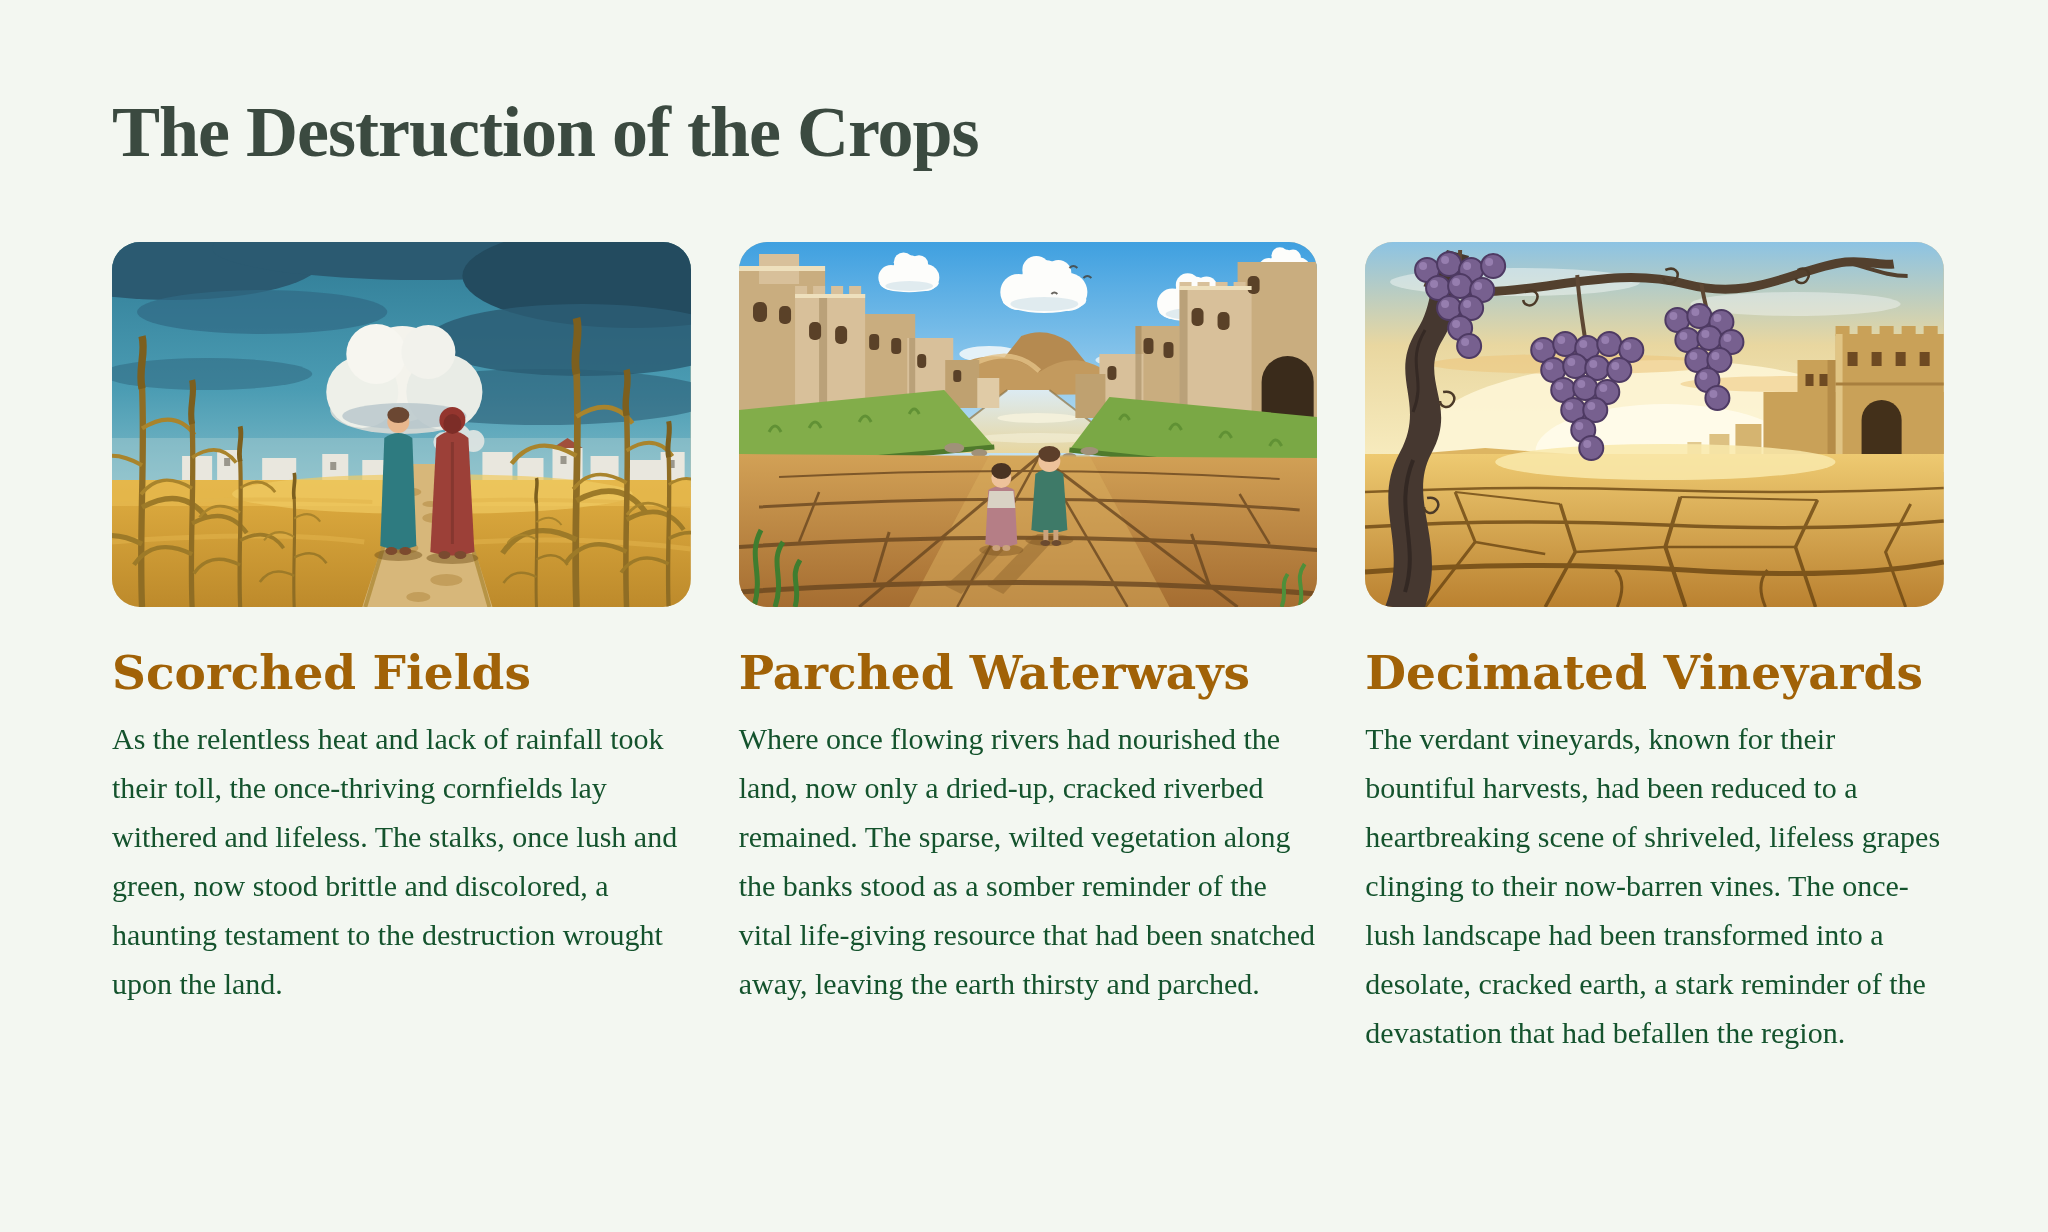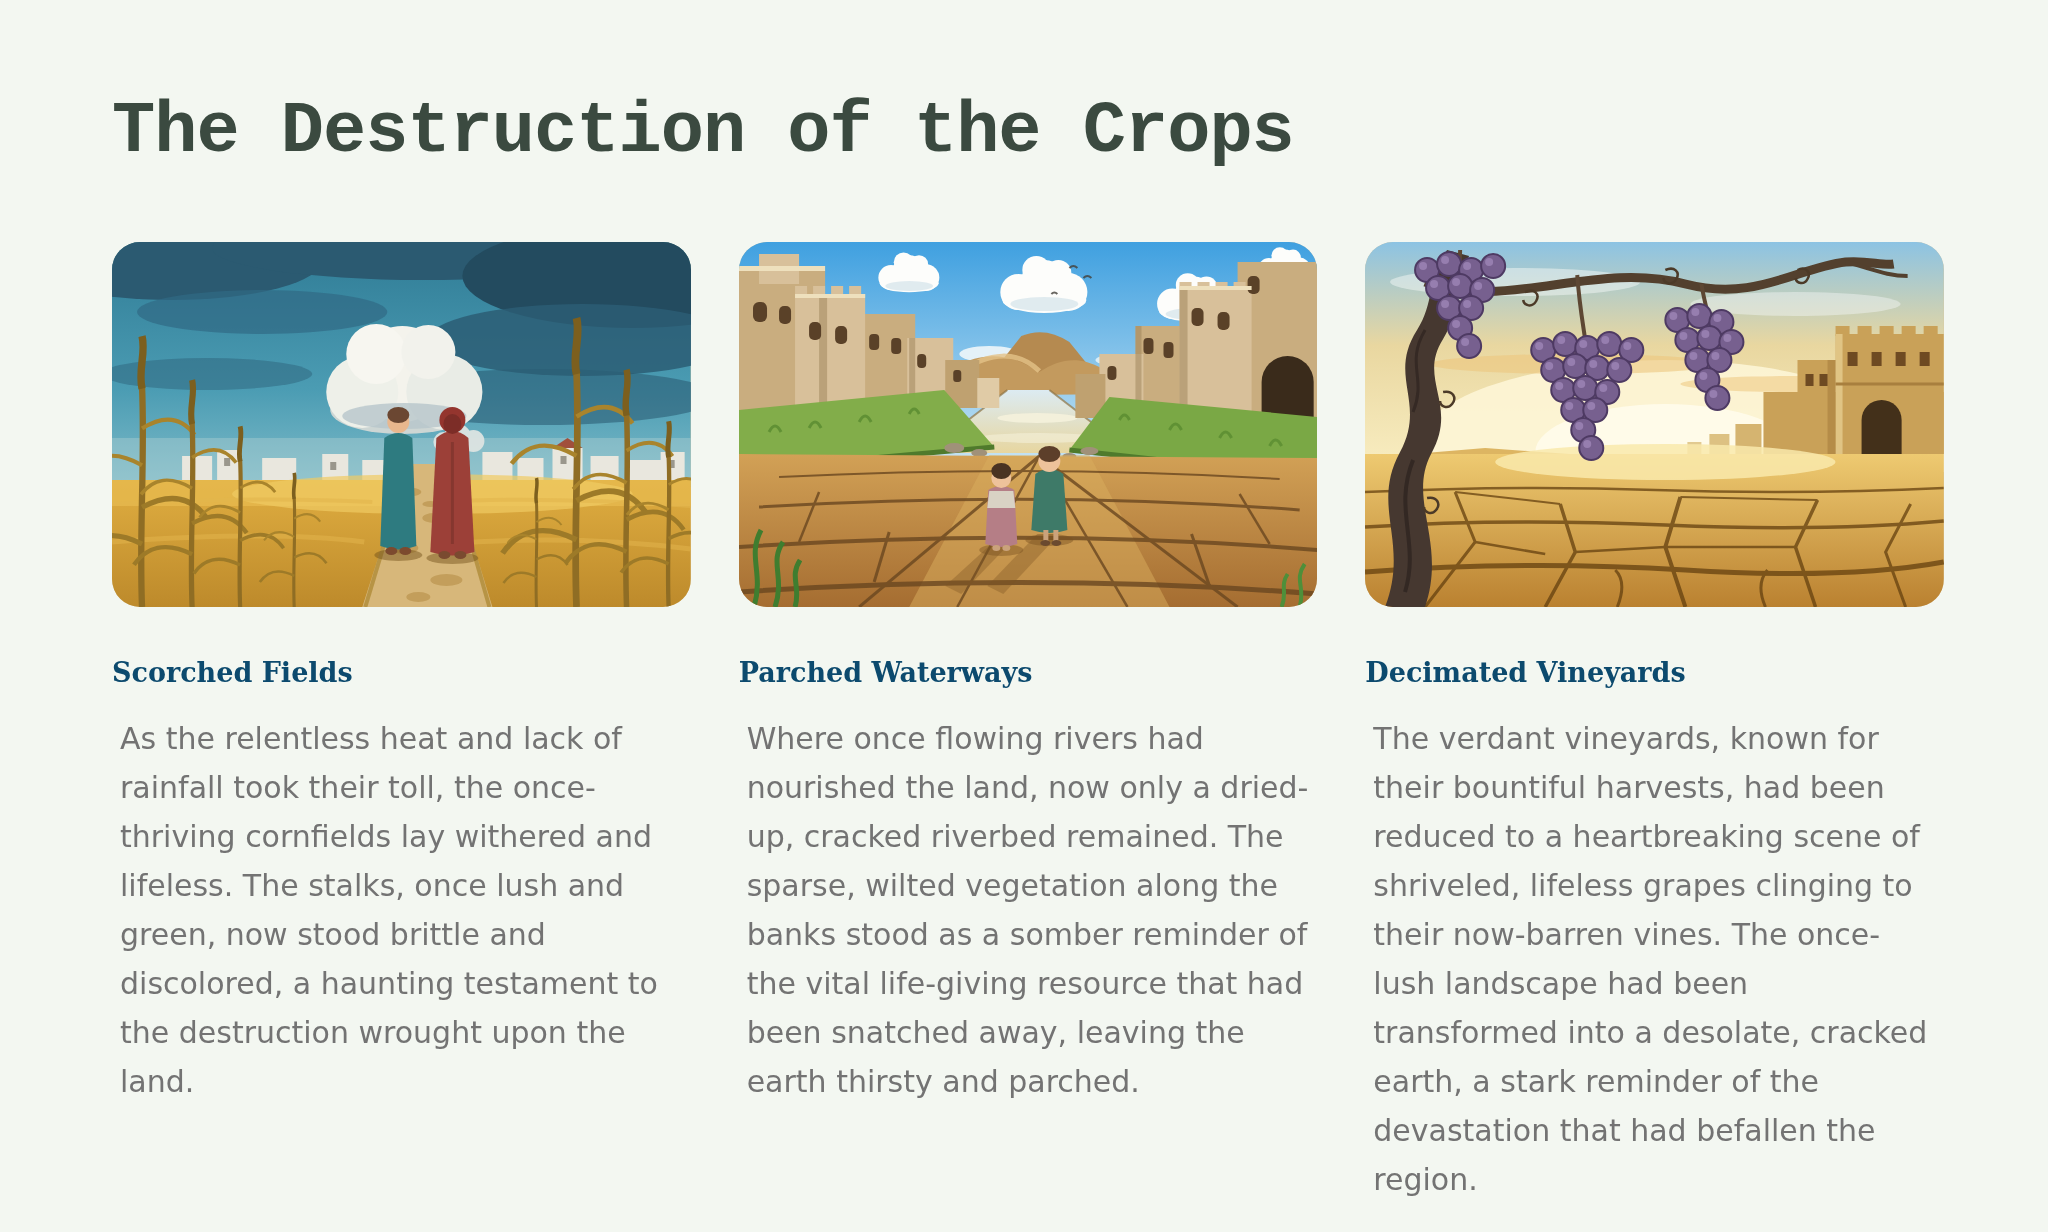--- a/index.html
+++ b/index.html
@@ -3,37 +3,37 @@
 <meta charset="utf-8">
 <style>
   html,body{margin:0;padding:0;}
   body{
     width:2048px;height:1232px;overflow:hidden;
     background:#f3f7f1;
     font-family:"DejaVu Sans","Liberation Sans",sans-serif;
   }
   .page{box-sizing:border-box;width:2048px;height:1232px;padding:88px 104px 0 112px;}
   .page-title{
-    font-family:Liberation Mono, monospace;
+    font-family:Liberation Serif, serif;
     font-weight:700;font-size:72px;line-height:88px;letter-spacing:-1px;
     color:#3b4a40;margin:0;
   }
   .cards{display:grid;grid-template-columns:repeat(3,1fr);gap:48px;margin-top:66px;}
   .card{min-width:0;}
   .card-image{
     height:365px;border-radius:28px;overflow:hidden;background:#d8c7a0;
   }
   .card-image svg{display:block;width:100%;height:100%;}
   .card-heading{
     font-family:"DejaVu Serif","Liberation Serif",serif;
-    font-weight:700;font-size:27px;line-height:52px;
-    color:#0c4a6e;margin:40px 0 0;
+    font-weight:700;font-size:47px;line-height:52px;
+    color:#a16207;margin:40px 0 0;
   }
   .card-body{
-    font-size:30px;line-height:49px;color:#737373;margin:15px 8px 0;
+    font-size:30px;line-height:49px;color:#14532d;margin:15px 0 0;font-family:Liberation Serif, serif;
   }
 </style>
 </head>
 <body>
 
 <div class="page">
 
   <h1 class="page-title">The Destruction of the Crops</h1>
 
   <div class="cards">

